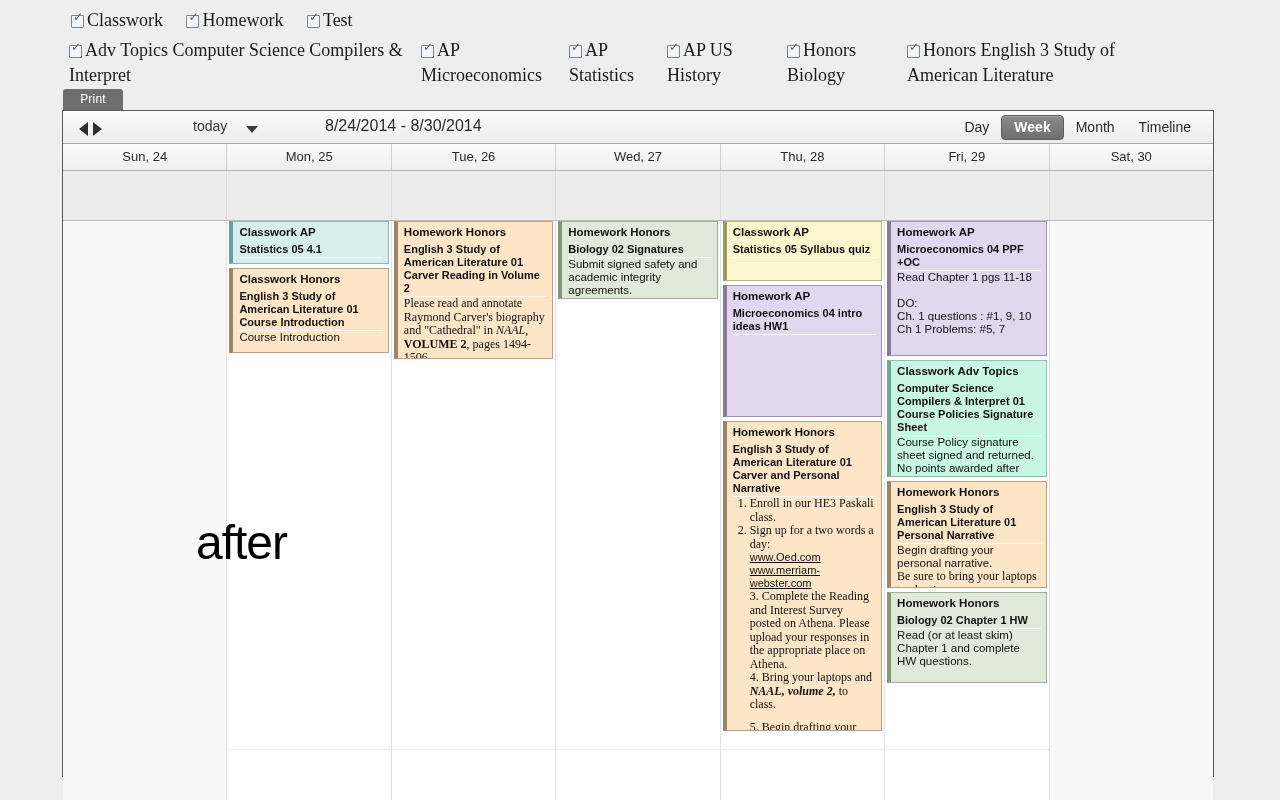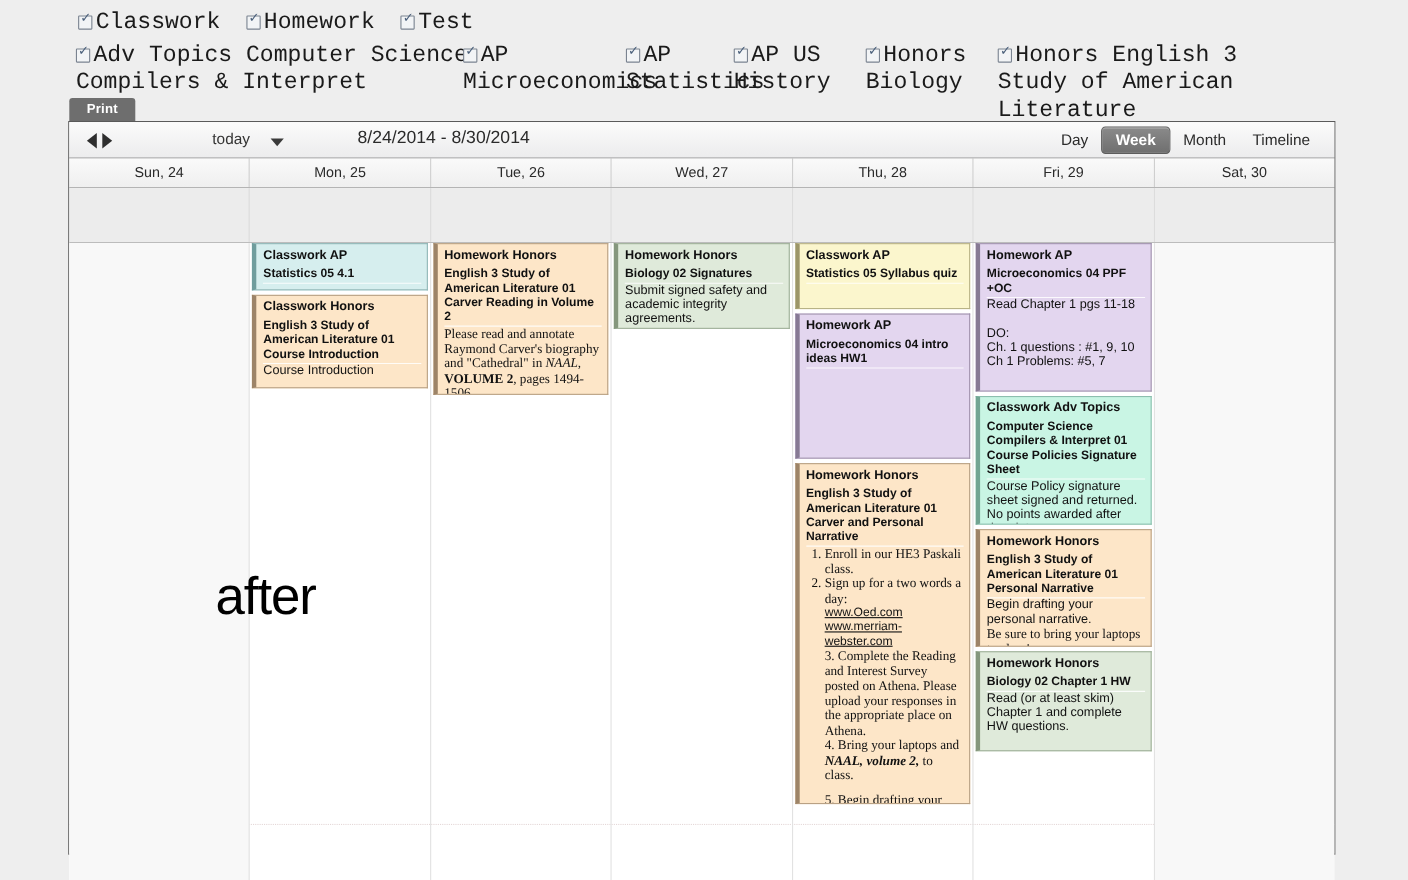--- a/index.html
+++ b/index.html
@@ -12,22 +12,22 @@
     position:relative;
   }
 
   
   #filters { position:absolute; left:0; top:0; width:1280px; }
   .row1 { position:absolute; left:71px; top:8px; }
   .row2 { position:absolute; left:69px; top:38px; width:1190px; }
 
   .chk-item {
     display:inline-block; vertical-align:top;
-    font-family:Liberation Mono, monospace;
-    font-size:21px; color:#1a1a1a; line-height:25px;
+    font-family:Liberation Serif, serif;
+    font-size:18px; color:#1a1a1a; line-height:25px;
   }
   .row1 .chk-item { margin-right:19px; }
 
   .cb {
     display:inline-block; width:13px; height:13px;
     border:1px solid #7a8390; background:#f2f4f6;
     position:relative; top:2px; margin-right:3px;
     border-radius:1px;
   }
   .cb::after {
@@ -37,21 +37,21 @@
   }
 
   .chk-col { position:absolute; top:0; }
   .chk-col .lbl { display:inline; }
 
   
   #print-tab {
     position:absolute; left:63px; top:89px;
     width:60px; height:21px;
     background:#6e6e6e; color:#ffffff;
-    font-size:12px; font-weight:bold; text-align:center;
+    font-size:12px; font-weight:normal; text-align:center;
     line-height:21px;
     border-radius:3px 3px 0 0;
     letter-spacing:.2px;
   }
 
   
   #calendar {
     position:absolute; left:62px; top:110px;
     width:1152px; height:667px;
     border:1px solid #5a5a5a;

